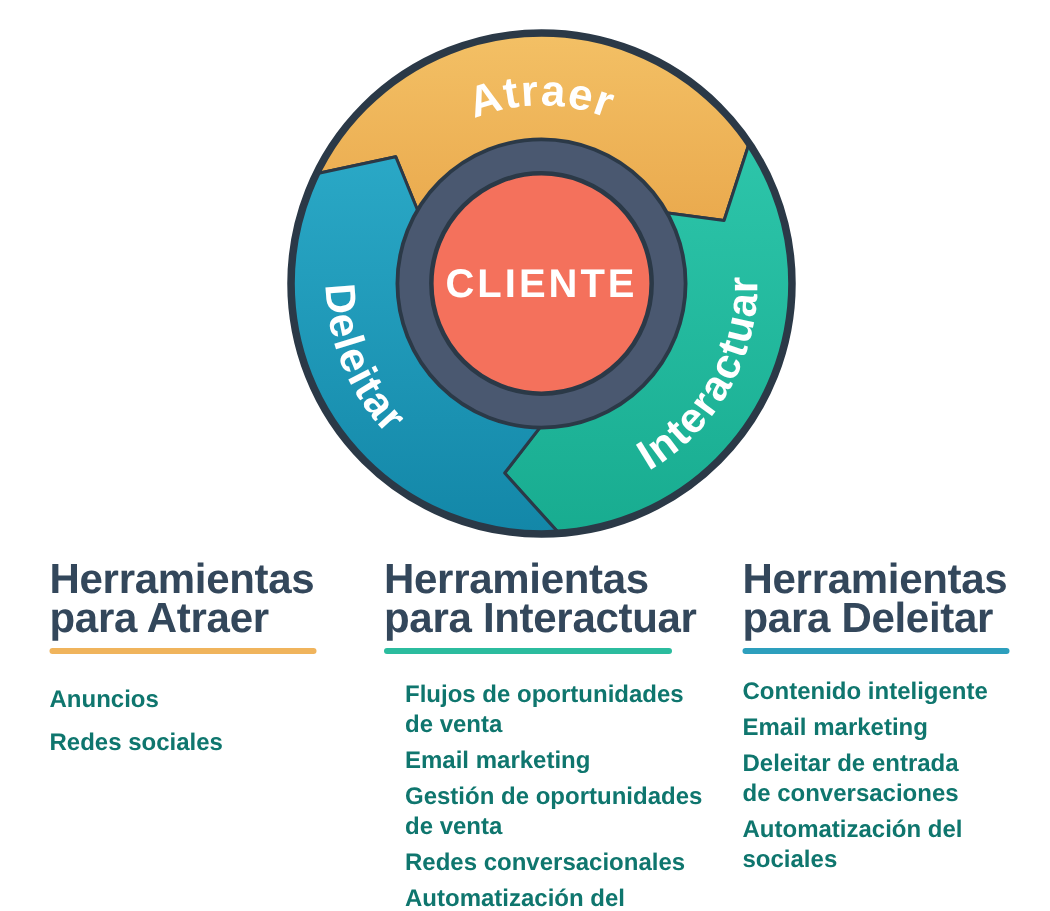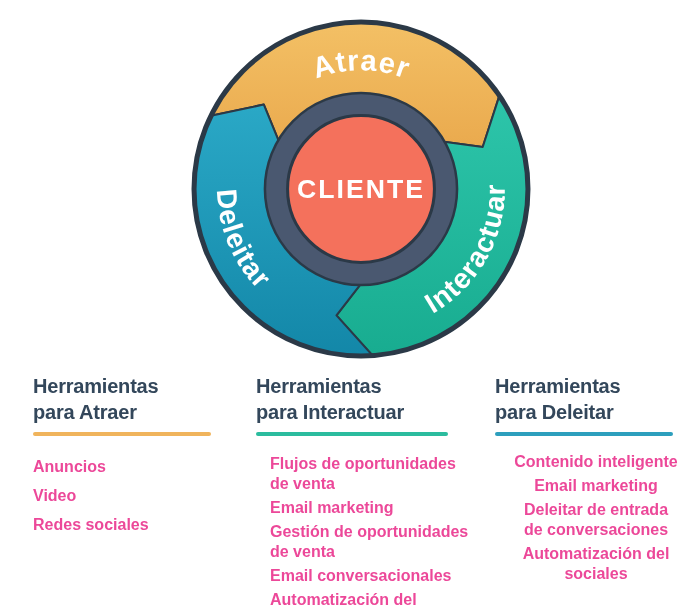--- a/index.html
+++ b/index.html
@@ -9,36 +9,36 @@
   }
   .flywheel{position:absolute;left:190px;top:18px;width:342px;height:342px;}
   .wheel-label{
     font-family:"Liberation Sans",sans-serif;font-weight:700;fill:#ffffff;
   }
   .col{position:absolute;top:373px;color:#33475b;}
   .col-1{left:33px;width:216px;}
   .col-2{left:256px;width:228px;}
   .col-3{left:495px;width:202px;}
   .col-heading{
-    font-size:20px;font-weight:700;line-height:26px;white-space:pre-line;
+    font-size:28px;font-weight:700;line-height:26px;white-space:pre-line;
     letter-spacing:-0.2px;color:#33475b;
   }
   .underline{height:4px;border-radius:2px;margin-top:7px;}
   .col-1 .underline{width:178px;}
   .col-2 .underline{width:192px;}
   .col-3 .underline{width:178px;}
   .items{margin-top:21px;}
   .col-2 .items{margin-top:18px;}
   .col-3 .items{margin-top:16px;}
   .item{
     font-size:16px;font-weight:600;line-height:20px;white-space:pre-line;
-    color:#ec4899;margin-bottom:9px;
+    color:#0f766e;margin-bottom:9px;
   }
   .col-2 .item{margin-bottom:4px;margin-left:14px;}
-  .col-3 .item{margin-bottom:4px;text-align:center;}
+  .col-3 .item{margin-bottom:4px;}
 </style>
 </head>
 <body>
 
 <div class="stage">
 
   <svg class="flywheel" viewBox="0 0 340 340">
     <defs>
       <linearGradient id="gradYellow" x1="0" y1="0" x2="0" y2="1">
         <stop offset="0" stop-color="#F3C065"></stop>
@@ -80,36 +80,35 @@
 
     <text class="wheel-label" x="170" y="179" font-size="26.5" letter-spacing="2" text-anchor="middle">CLIENTE</text>
   </svg>
 
   <div class="col col-1">
     <div class="col-heading">Herramientas
 para Atraer</div>
     <div class="underline" style="background-color: rgb(240, 180, 92);"></div>
     <div class="items">
       <div class="item">Anuncios</div>
-      <div class="item">Video</div>
       <div class="item">Redes sociales</div>
     </div>
   </div>
 
   <div class="col col-2">
     <div class="col-heading">Herramientas
 para Interactuar</div>
     <div class="underline" style="background-color: rgb(43, 188, 158);"></div>
     <div class="items">
       <div class="item">Flujos de oportunidades
 de venta</div>
       <div class="item">Email marketing</div>
       <div class="item">Gestión de oportunidades
 de venta</div>
-      <div class="item">Email conversacionales</div>
+      <div class="item">Redes conversacionales</div>
       <div class="item">Automatización del marketing</div>
     </div>
   </div>
 
   <div class="col col-3">
     <div class="col-heading">Herramientas
 para Deleitar</div>
     <div class="underline" style="background-color: rgb(45, 159, 189);"></div>
     <div class="items">
       <div class="item">Contenido inteligente</div>

